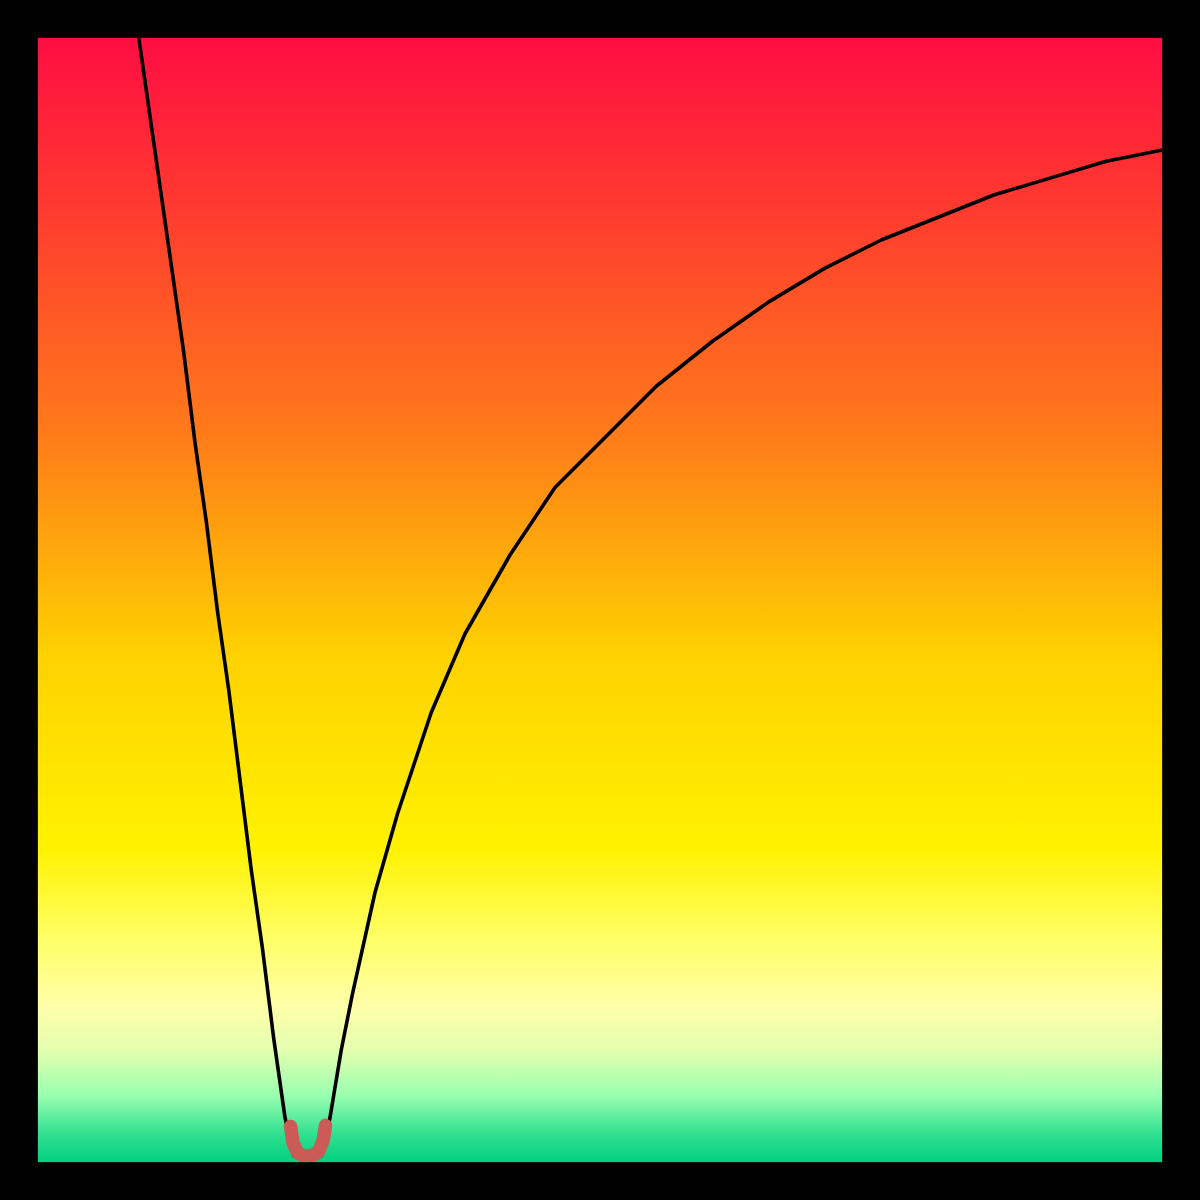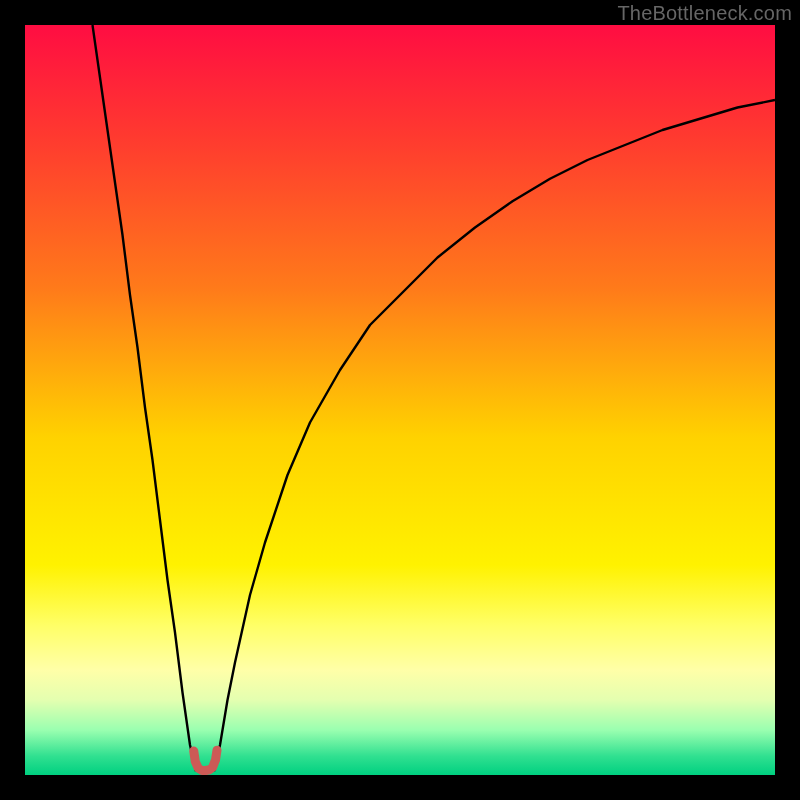--- a/index.html
+++ b/index.html
@@ -34,21 +34,20 @@
     font-weight: 500;
     letter-spacing: 0.2px;
     z-index: 5;
   }
   svg { display: block; }
 </style>
 </head>
 <body>
 
 <div class="frame">
-  <div class="watermark">TheBottleneck.com</div>
   <div class="plot">
     <svg id="chart-svg" width="750" height="750" viewBox="0 0 750 750" preserveAspectRatio="none">
         <defs>
           <linearGradient id="bg-grad" x1="0" y1="0" x2="0" y2="1">
             <stop offset="0%" stop-color="#ff0d42"></stop>
             <stop offset="15%" stop-color="#ff3a2f"></stop>
             <stop offset="35%" stop-color="#ff7a1a"></stop>
             <stop offset="55.00000000000001%" stop-color="#ffd200"></stop>
             <stop offset="72%" stop-color="#fff200"></stop>
             <stop offset="80%" stop-color="#ffff66"></stop>

